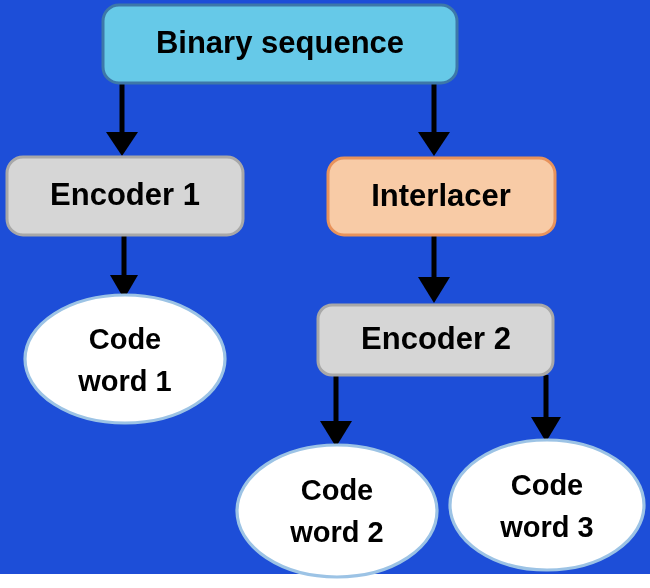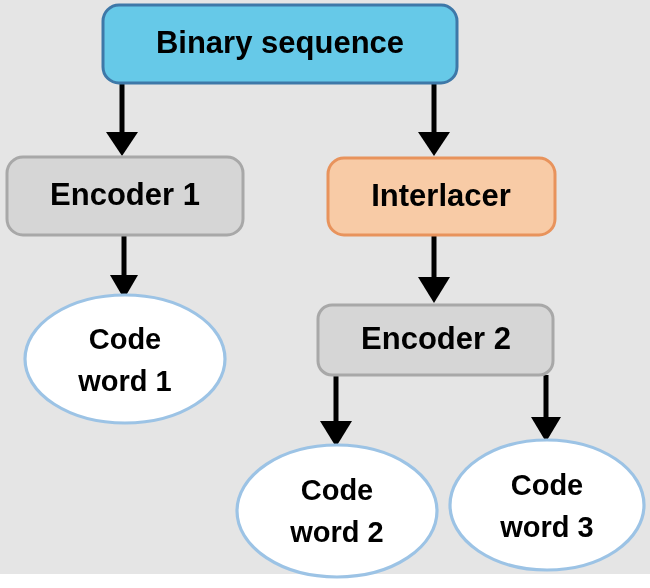--- a/index.html
+++ b/index.html
@@ -10,21 +10,21 @@
   body {
     width: 650px;
     height: 588px;
     overflow: hidden;
     font-family: "Liberation Sans", sans-serif;
   }
   #diagram-root {
     position: relative;
     width: 650px;
     height: 574px;
-    background: #e5e5e5;
+    background: #1d4ed8;
   }
   svg.diagram {
     display: block;
     width: 650px;
     height: 588px;
   }
   .node-label {
     font-family: "Liberation Sans", sans-serif;
     font-weight: bold;
     fill: #000000;

